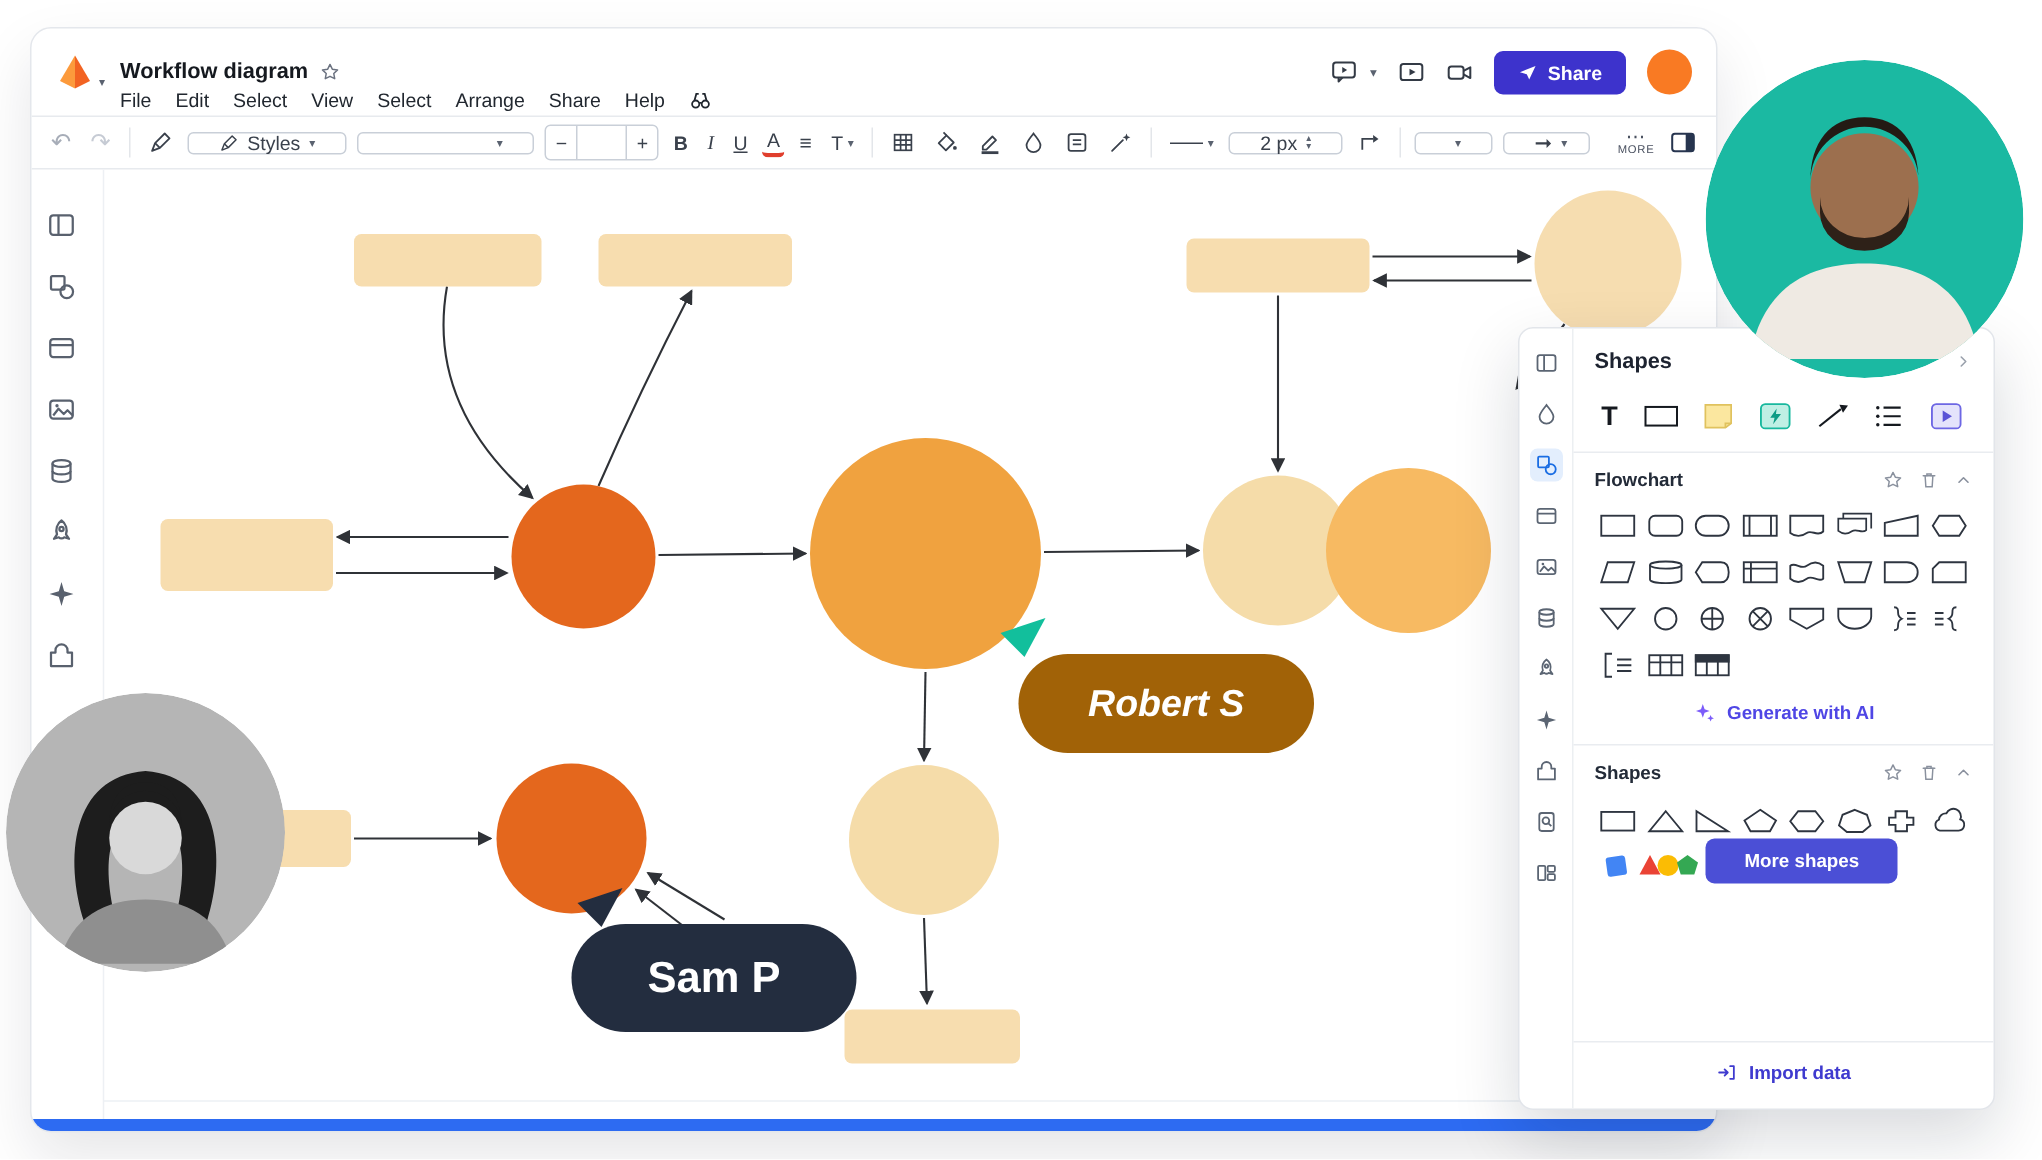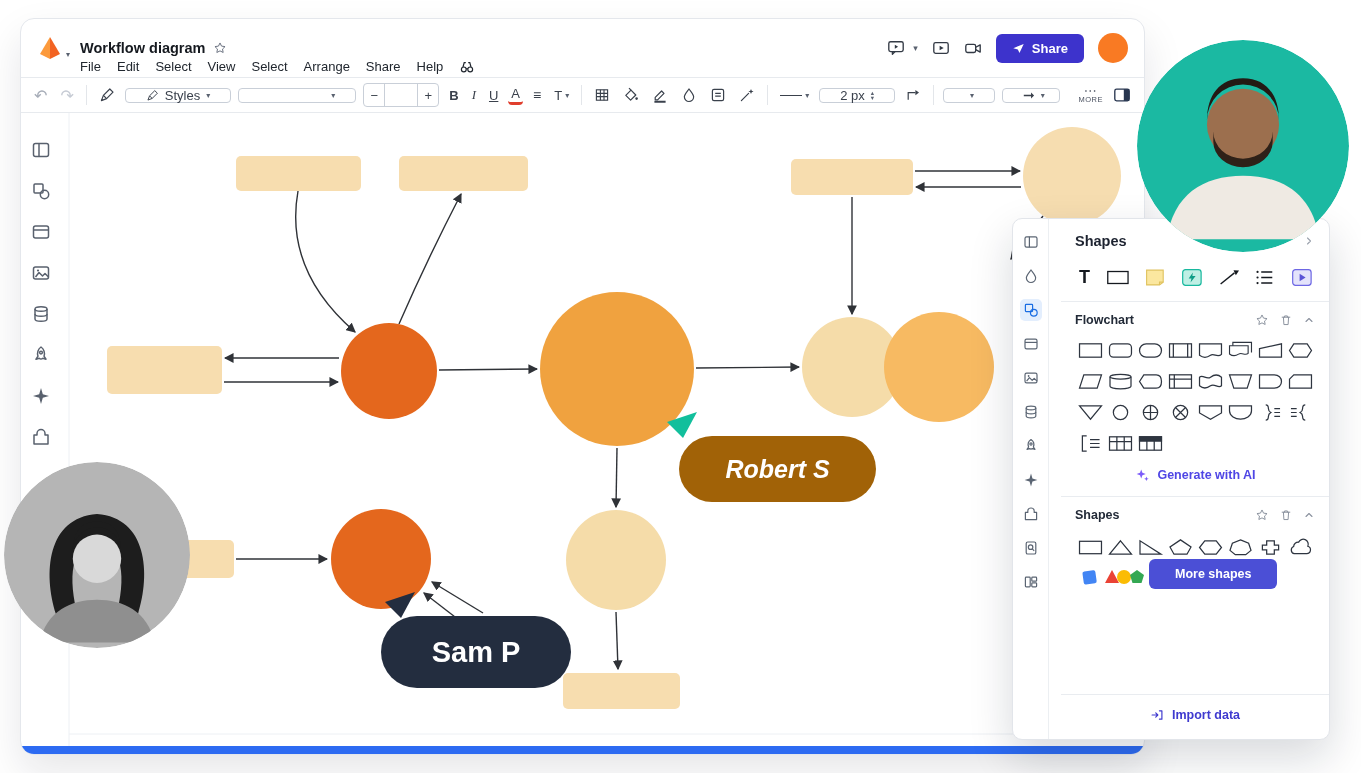--- a/index.html
+++ b/index.html
@@ -62,21 +62,21 @@
     color:#fff; font-weight:bold; z-index:3; }
   .pill-robert { left:658px; top:417px; width:197px; height:66px; border-radius:34px; background:#a16207; font-size:25px;font-style:italic; }
   .pill-sam { left:360px; top:597px; width:190px; height:72px; border-radius:36px; background:#232D3F; font-size:29px;justify-content:center; }
   .cursor-tri { position:absolute; z-index:3; }
   .tri-robert { left:643px; top:390px; }
   .tri-sam { left:361px; top:570px; }
 
   
   .shapes-panel { position:absolute; left:1012px; top:218px; width:318px; height:522px; background:#fff;
     border:1px solid #E2E5EA; border-radius:10px; box-shadow:0 18px 44px rgba(15,23,42,.16);
-    display:flex; z-index:6; overflow:hidden;gap:12px; }
+    display:flex; z-index:6; overflow:hidden; }
   .panel-strip { width:36px; border-right:1px solid #ECEFF2; display:flex; flex-direction:column;
     align-items:center; gap:12px; padding-top:12px; color:#5B6573; }
   .strip-ic { width:22px; height:22px; display:flex; align-items:center; justify-content:center; border-radius:5px; }
   .strip-ic.active { background:#E3EEFD; color:#1A6DE3; }
   .panel-main { flex:1; padding:8px 14px 8px; display:flex; flex-direction:column; min-width:0; }
   .panel-title-row { display:flex; align-items:center; height:28px; margin-bottom:2px; color:#1D2330; }
   .panel-title { font-size:14.5px; font-weight:bold; }
   .panel-title-chev { margin-left:auto; color:#9AA1AC; }
   .sec-hdr { display:flex; align-items:center; gap:7px; height:28px; color:#232B38; }
   .sec-label { font-weight:bold; font-size:12.5px; }

